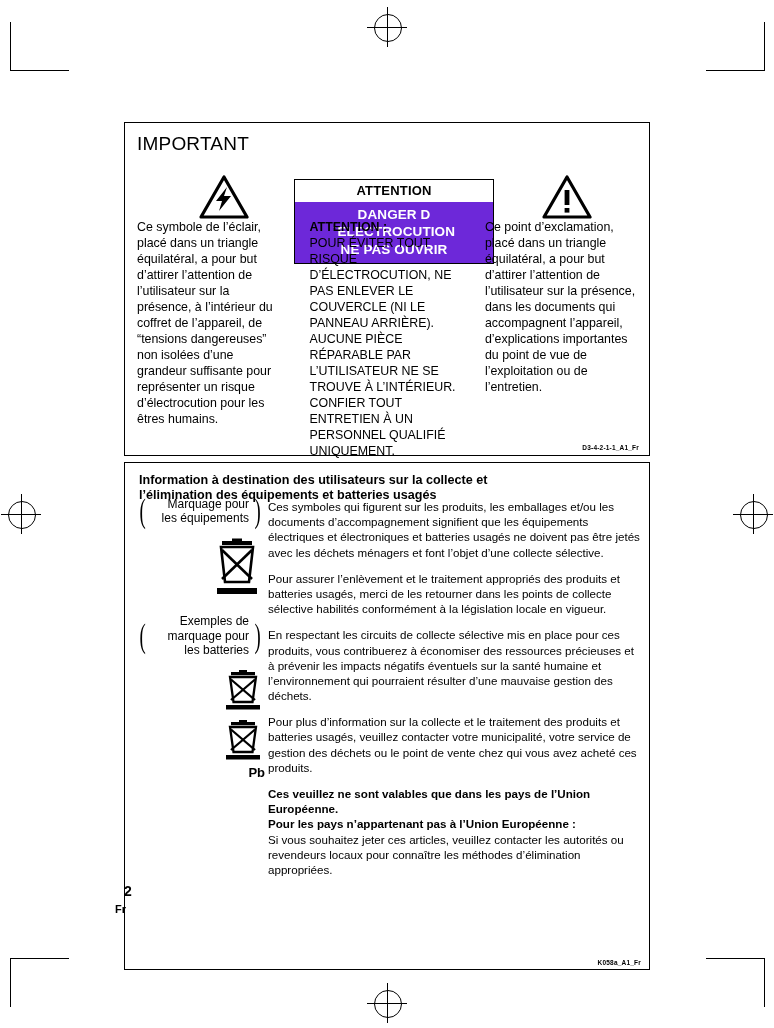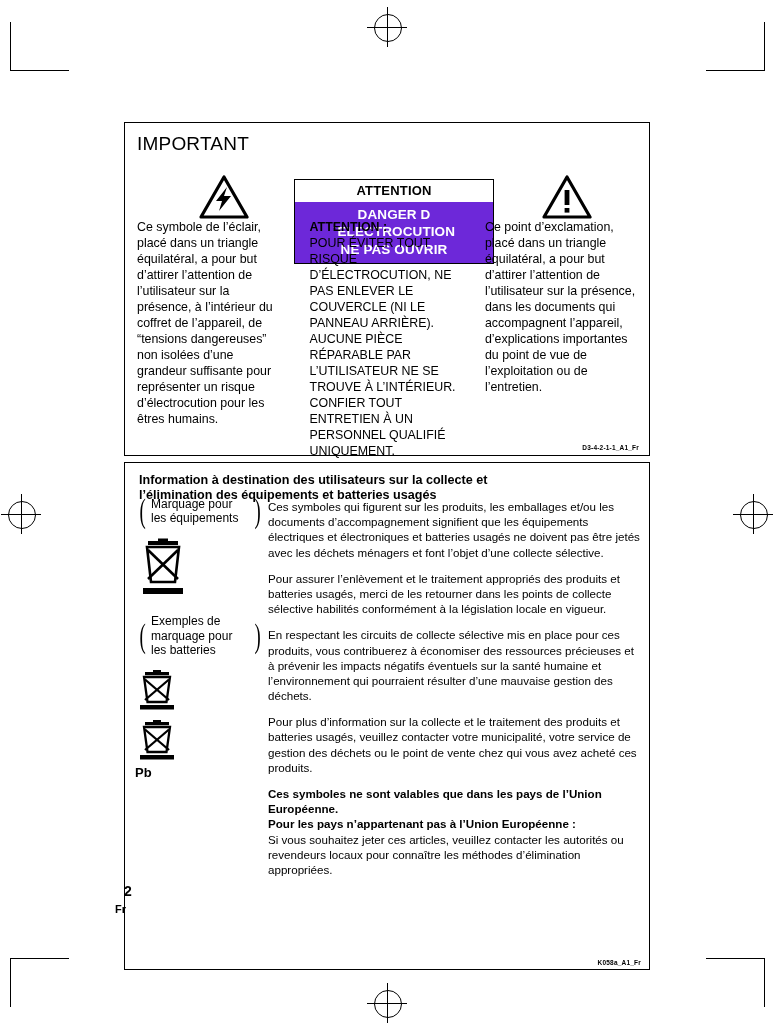--- a/index.html
+++ b/index.html
@@ -156,21 +156,21 @@
     left: 0;
     top: 34px;
     width: 526px;
     height: 378px;
   }
   .weee-left {
     position: absolute;
     left: 10px;
     top: 0;
     width: 130px;
-    text-align: left;
+    text-align: right;
   }
   .weee-right {
     position: absolute;
     left: 143px;
     top: 2px;
     width: 372px;
     font-size: 11.6px;
     line-height: 1.31;
   }
   .weee-right p { margin: 0 0 11px 0; }
@@ -338,21 +338,21 @@
       </div>
 
       <div class="pb-label">Pb</div>
     </div>
 
     <div class="weee-right">
       <p>Ces symboles qui figurent sur les produits, les emballages et/ou les documents d’accompagnement signifient que les équipements électriques et électroniques et batteries usagés ne doivent pas être jetés avec les déchets ménagers et font l’objet d’une collecte sélective.</p>
       <p>Pour assurer l’enlèvement et le traitement appropriés des produits et batteries usagés, merci de les retourner dans les points de collecte sélective habilités conformément à la législation locale en vigueur.</p>
       <p>En respectant les circuits de collecte sélective mis en place pour ces produits, vous contribuerez à économiser des ressources précieuses et à prévenir les impacts négatifs éventuels sur la santé humaine et l’environnement qui pourraient résulter d’une mauvaise gestion des déchets.</p>
       <p>Pour plus d’information sur la collecte et le traitement des produits et batteries usagés, veuillez contacter votre municipalité, votre service de gestion des déchets ou le point de vente chez qui vous avez acheté ces produits.</p>
-      <p class="tight"><b>Ces symboles ne sont valables que dans les pays de l’Union Européenne.</b></p>
+      <p class="tight"><b>Ces veuillez ne sont valables que dans les pays de l’Union Européenne.</b></p>
       <p class="tight"><b>Pour les pays n’appartenant pas à l’Union Européenne :</b><br><span>Si vous souhaitez jeter ces articles, veuillez contacter les autorités ou revendeurs locaux pour connaître les méthodes d’élimination appropriées.</span></p>
     </div>
   </div>
 
   <div class="weee-code">K058a_A1_Fr</div>
 </div>
 
 <div class="page-num">2</div>
 <div class="page-lang">Fr</div>
 

